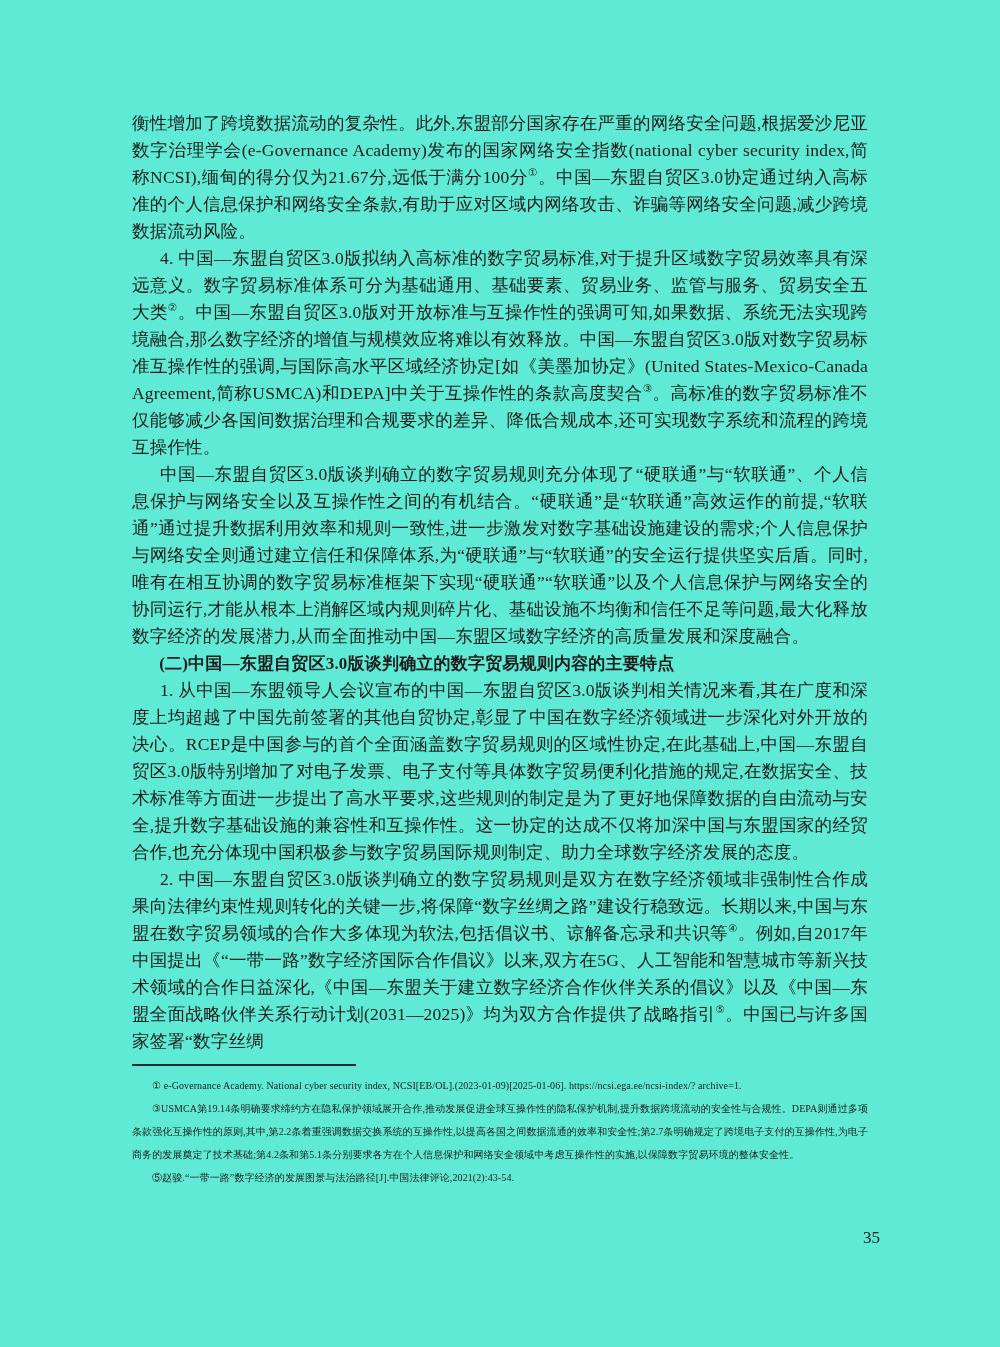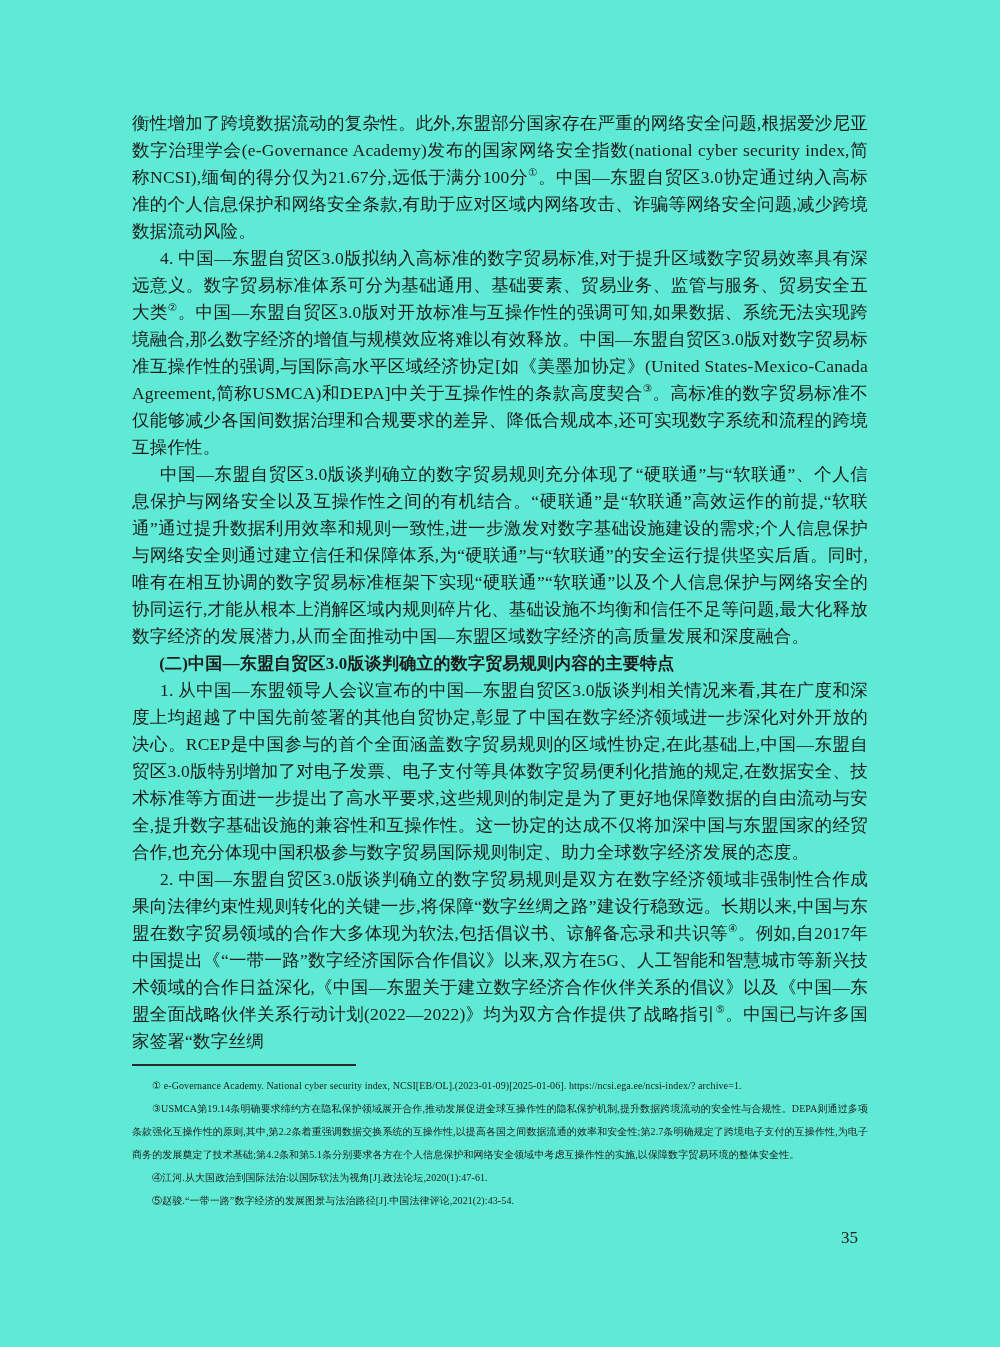--- a/index.html
+++ b/index.html
@@ -54,40 +54,39 @@
     margin: 0;
     font-size: 10px;
     line-height: 23px;
     text-align: justify;
     text-indent: 2em;
     letter-spacing: 0.1px;
   }
   .page-number {
     position: absolute;
     top: 1228px;
-    right: 142px;
+    right: 120px;
     font-size: 17px;
     color: #222222;
   }
 </style>
 </head>
 <body>
 
 <div class="page">
   <div class="content">
     <div id="body-text">
         <p class="para no-indent"><span>衡性增加了跨境数据流动的复杂性。此外,东盟部分国家存在严重的网络安全问题,根据爱沙尼亚数字治理学会(e-Governance Academy)发布的国家网络安全指数(national cyber security index,简称NCSI),缅甸的得分仅为21.67分,远低于满分100分</span><sup class="fnref">①</sup><span>。中国—东盟自贸区3.0协定通过纳入高标准的个人信息保护和网络安全条款,有助于应对区域内网络攻击、诈骗等网络安全问题,减少跨境数据流动风险。</span></p>
         <p class="para"><span>4. 中国—东盟自贸区3.0版拟纳入高标准的数字贸易标准,对于提升区域数字贸易效率具有深远意义。数字贸易标准体系可分为基础通用、基础要素、贸易业务、监管与服务、贸易安全五大类</span><sup class="fnref">②</sup><span>。中国—东盟自贸区3.0版对开放标准与互操作性的强调可知,如果数据、系统无法实现跨境融合,那么数字经济的增值与规模效应将难以有效释放。中国—东盟自贸区3.0版对数字贸易标准互操作性的强调,与国际高水平区域经济协定[如《美墨加协定》(United States-Mexico-Canada Agreement,简称USMCA)和DEPA]中关于互操作性的条款高度契合</span><sup class="fnref">③</sup><span>。高标准的数字贸易标准不仅能够减少各国间数据治理和合规要求的差异、降低合规成本,还可实现数字系统和流程的跨境互操作性。</span></p>
         <p class="para"><span>中国—东盟自贸区3.0版谈判确立的数字贸易规则充分体现了“硬联通”与“软联通”、个人信息保护与网络安全以及互操作性之间的有机结合。“硬联通”是“软联通”高效运作的前提,“软联通”通过提升数据利用效率和规则一致性,进一步激发对数字基础设施建设的需求;个人信息保护与网络安全则通过建立信任和保障体系,为“硬联通”与“软联通”的安全运行提供坚实后盾。同时,唯有在相互协调的数字贸易标准框架下实现“硬联通”“软联通”以及个人信息保护与网络安全的协同运行,才能从根本上消解区域内规则碎片化、基础设施不均衡和信任不足等问题,最大化释放数字经济的发展潜力,从而全面推动中国—东盟区域数字经济的高质量发展和深度融合。</span></p>
         <p class="para heading"><span>(二)中国—东盟自贸区3.0版谈判确立的数字贸易规则内容的主要特点</span></p>
         <p class="para"><span>1. 从中国—东盟领导人会议宣布的中国—东盟自贸区3.0版谈判相关情况来看,其在广度和深度上均超越了中国先前签署的其他自贸协定,彰显了中国在数字经济领域进一步深化对外开放的决心。RCEP是中国参与的首个全面涵盖数字贸易规则的区域性协定,在此基础上,中国—东盟自贸区3.0版特别增加了对电子发票、电子支付等具体数字贸易便利化措施的规定,在数据安全、技术标准等方面进一步提出了高水平要求,这些规则的制定是为了更好地保障数据的自由流动与安全,提升数字基础设施的兼容性和互操作性。这一协定的达成不仅将加深中国与东盟国家的经贸合作,也充分体现中国积极参与数字贸易国际规则制定、助力全球数字经济发展的态度。</span></p>
-        <p class="para"><span>2. 中国—东盟自贸区3.0版谈判确立的数字贸易规则是双方在数字经济领域非强制性合作成果向法律约束性规则转化的关键一步,将保障“数字丝绸之路”建设行稳致远。长期以来,中国与东盟在数字贸易领域的合作大多体现为软法,包括倡议书、谅解备忘录和共识等</span><sup class="fnref">④</sup><span>。例如,自2017年中国提出《“一带一路”数字经济国际合作倡议》以来,双方在5G、人工智能和智慧城市等新兴技术领域的合作日益深化,《中国—东盟关于建立数字经济合作伙伴关系的倡议》以及《中国—东盟全面战略伙伴关系行动计划(2022—2022)》均为双方合作提供了战略指引</span><sup class="fnref">⑤</sup><span>。中国已与许多国家签署“数字丝绸</span></p>
+        <p class="para"><span>2. 中国—东盟自贸区3.0版谈判确立的数字贸易规则是双方在数字经济领域非强制性合作成果向法律约束性规则转化的关键一步,将保障“数字丝绸之路”建设行稳致远。长期以来,中国与东盟在数字贸易领域的合作大多体现为软法,包括倡议书、谅解备忘录和共识等</span><sup class="fnref">④</sup><span>。例如,自2017年中国提出《“一带一路”数字经济国际合作倡议》以来,双方在5G、人工智能和智慧城市等新兴技术领域的合作日益深化,《中国—东盟关于建立数字经济合作伙伴关系的倡议》以及《中国—东盟全面战略伙伴关系行动计划(2031—2025)》均为双方合作提供了战略指引</span><sup class="fnref">⑤</sup><span>。中国已与许多国家签署“数字丝绸</span></p>
       </div>
     <div class="footnote-sep"></div>
     <div id="footnotes">
         <p class="footnote">① e-Governance Academy. National cyber security index, NCSI[EB/OL].(2023-01-09)[2025-01-06]. https://ncsi.ega.ee/ncsi-index/? archive=1.</p>
         <p class="footnote">③USMCA第19.14条明确要求缔约方在隐私保护领域展开合作,推动发展促进全球互操作性的隐私保护机制,提升数据跨境流动的安全性与合规性。DEPA则通过多项条款强化互操作性的原则,其中,第2.2条着重强调数据交换系统的互操作性,以提高各国之间数据流通的效率和安全性;第2.7条明确规定了跨境电子支付的互操作性,为电子商务的发展奠定了技术基础;第4.2条和第5.1条分别要求各方在个人信息保护和网络安全领域中考虑互操作性的实施,以保障数字贸易环境的整体安全性。</p>
-        <p class="footnote">④江河.从大国政治到国际法治:以国际软法为视角[J].政法论坛,2020(1):47-61.</p>
         <p class="footnote">⑤赵骏.“一带一路”数字经济的发展图景与法治路径[J].中国法律评论,2021(2):43-54.</p>
       </div>
   </div>
   <div class="page-number">35</div>
 </div>
 
 </body></html>

